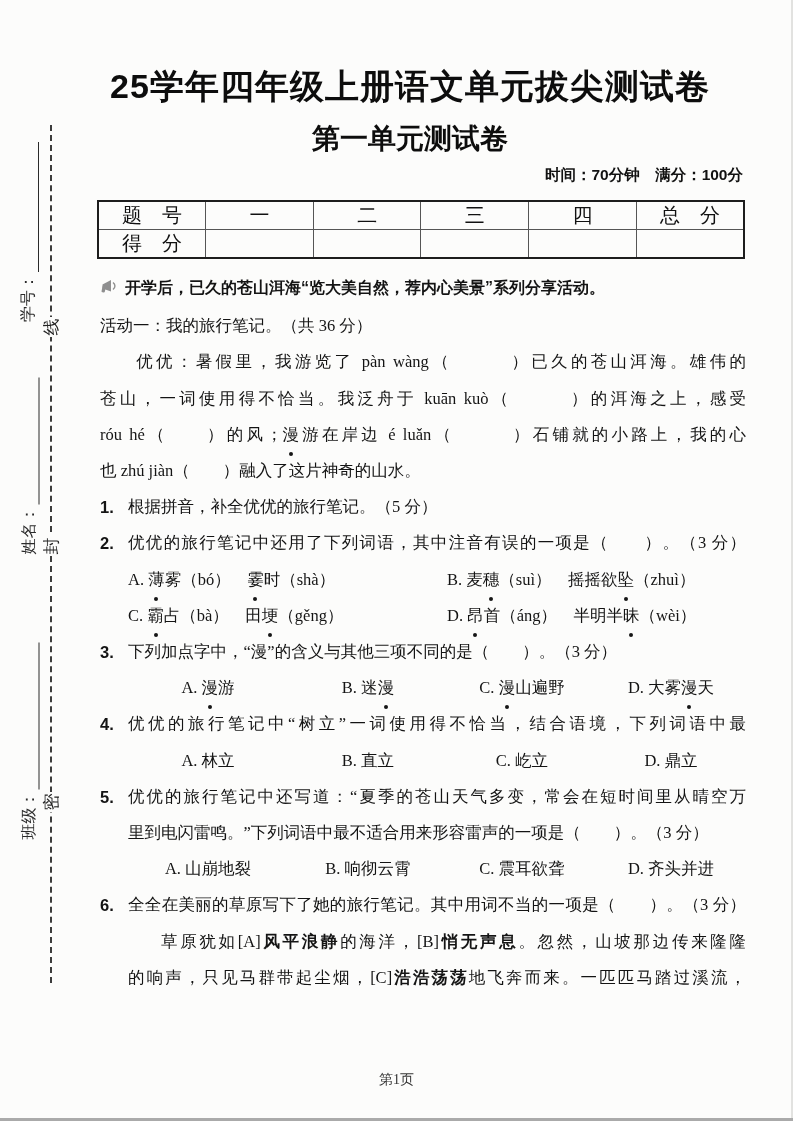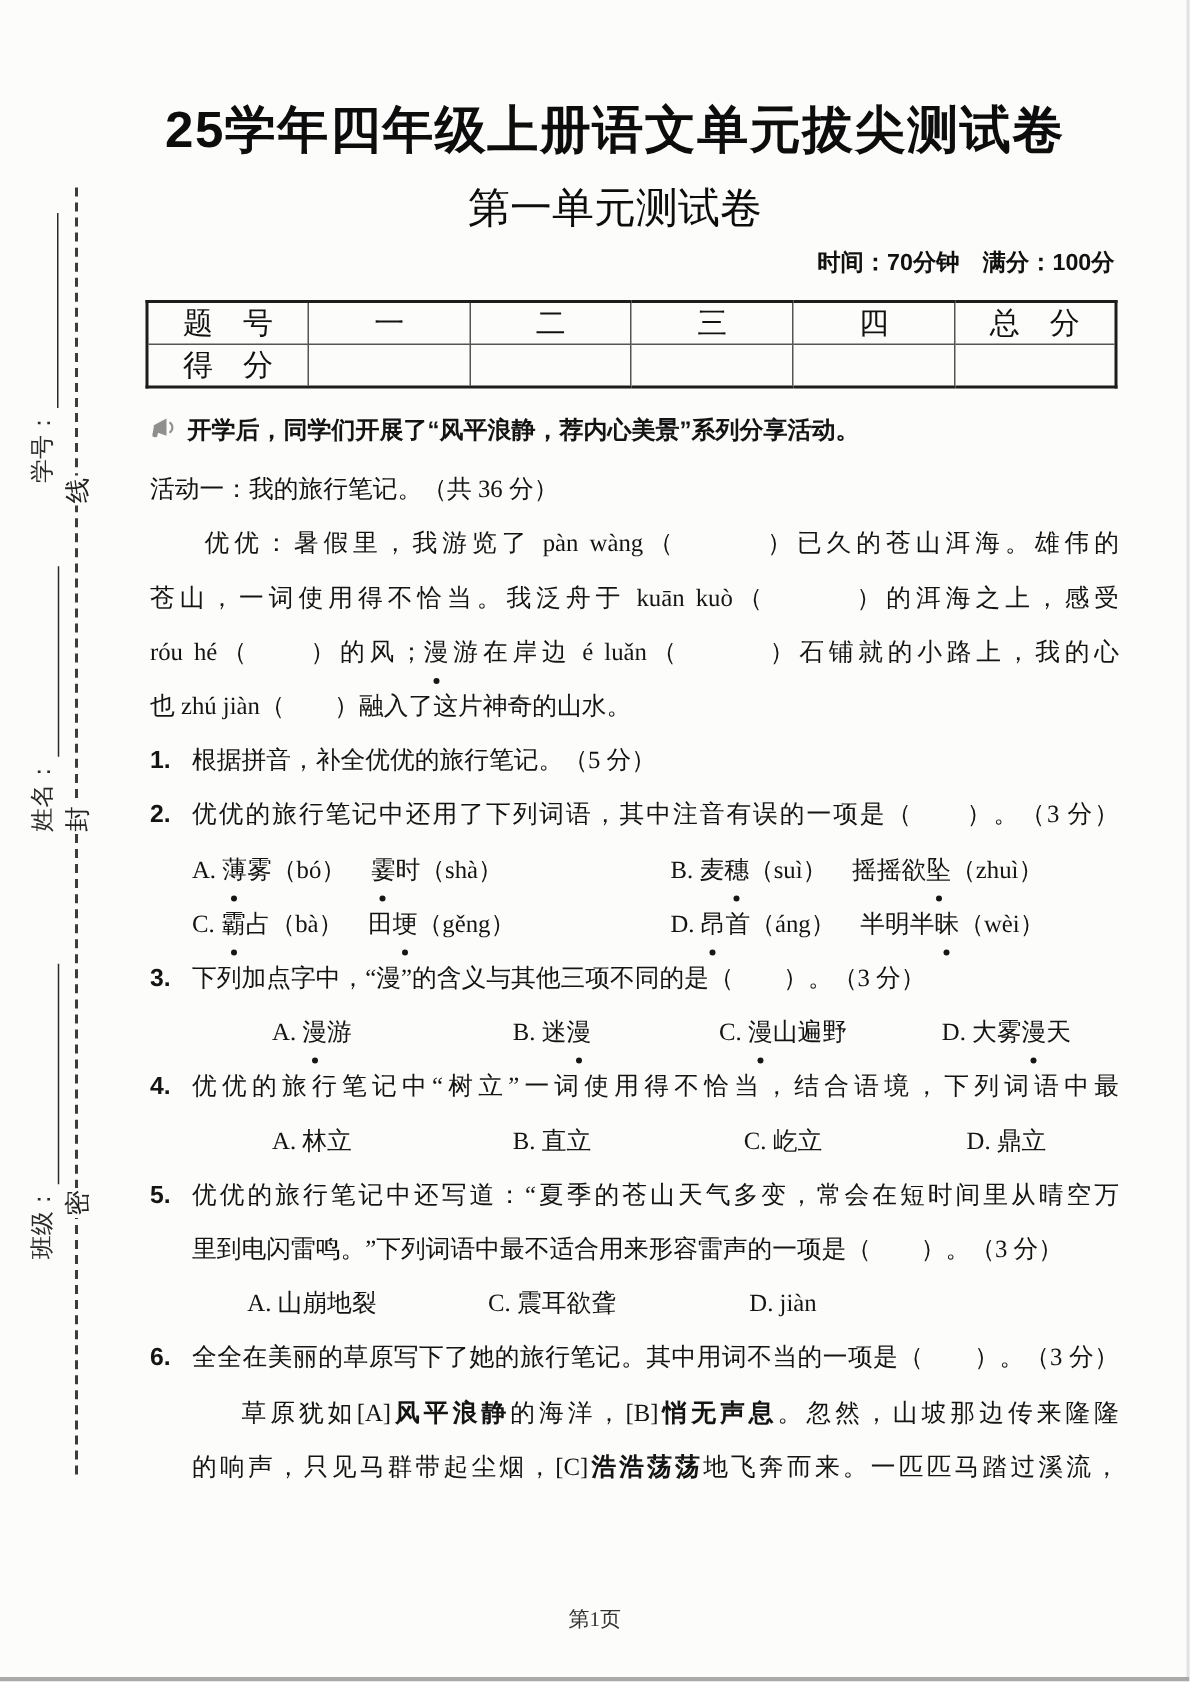--- a/index.html
+++ b/index.html
@@ -33,21 +33,21 @@
 
   
   .title{
     position:absolute;top:64px;left:60px;width:700px;
     text-align:center;font-family:"Liberation Sans","DejaVu Sans",sans-serif;
     font-size:34px;font-weight:700;letter-spacing:1px;color:#0d0d0d;
   }
   .subtitle{
     position:absolute;top:120px;left:60px;width:700px;
     text-align:center;font-family:"Liberation Sans","DejaVu Sans",sans-serif;
-    font-size:28px;font-weight:400;color:#0d0d0d;
+    font-size:28px;font-weight:700;color:#0d0d0d;
   }
   .meta{
     position:absolute;top:165px;right:50px;
     font-size:15.5px;font-weight:bold;color:#111;
     font-family:"Liberation Sans","DejaVu Sans",sans-serif;
   }
 
   
   table.score{
     position:absolute;top:200px;left:97px;width:648px;
@@ -139,21 +139,21 @@
   </tbody>
     </table>
 
   <div class="content">
 
     <div class="intro">
       <span class="icon-wrap"><svg width="20" height="16" viewBox="0 0 20 16">
             <path d="M2.5 5.5 L11 1 L11 12.5 L2.5 9.5 Z" fill="#8f8f8f"></path>
             <rect x="2" y="6.5" width="3.4" height="7" rx="1.2" fill="#8f8f8f" transform="rotate(12 3.7 10)"></rect>
             <path d="M13 3.5 C15.6 5.5,15.6 8.5,13 10.5" stroke="#8f8f8f" stroke-width="1.4" fill="none"></path>
-          </svg></span><span>开学后，同学们开展了“风平浪静，荐内心美景”系列分享活动。</span>
+          </svg></span><span>开学后，已久的苍山洱海“览大美自然，荐内心美景”系列分享活动。</span>
     </div>
 
     <div>活动一：我的旅行笔记。（共 36 分）</div>
 
     <div>
       <div class="jl ind">优优：暑假里，我游览了 pàn wàng（　　　）已久的苍山洱海。雄伟的</div>
       <div class="jl">苍山，一词使用得不恰当。我泛舟于 kuān kuò（　　　）的洱海之上，感受</div>
       <div class="jl">róu hé（　　）的风；<span class="dt">漫</span>游在岸边 é luǎn（　　　）石铺就的小路上，我的心</div>
       <div>也 zhú jiàn（　　）融入了这片神奇的山水。</div>
     </div>
@@ -209,22 +209,23 @@
     <div>
       <div class="q-line jl">
         <span class="q-num">5.</span>
         <span>优优的旅行笔记中还写道：“夏季的苍山天气多变，常会在短时间里从晴空万</span>
       </div>
       <div class="q-line">
         <span>里到电闪雷鸣。”下列词语中最不适合用来形容雷声的一项是（　　）。（3 分）</span>
       </div>
       <div class="cols4">
         <span>A. 山崩地裂</span>
+        <span>B. 响彻云霄</span>
         <span>C. 震耳欲聋</span>
-        <span>D. jiàn</span>
+        <span>D. 齐头并进</span>
       </div>
     </div>
 
     <div>
       <div class="q-line jl">
         <span class="q-num">6.</span>
         <span>全全在美丽的草原写下了她的旅行笔记。其中用词不当的一项是（　　）。（3 分）</span>
       </div>
       <div class="q-passage">
         <div class="jl first">草原犹如[A]<b>风平浪静</b>的海洋，[B]<b>悄无声息</b>。忽然，山坡那边传来隆隆</div>

